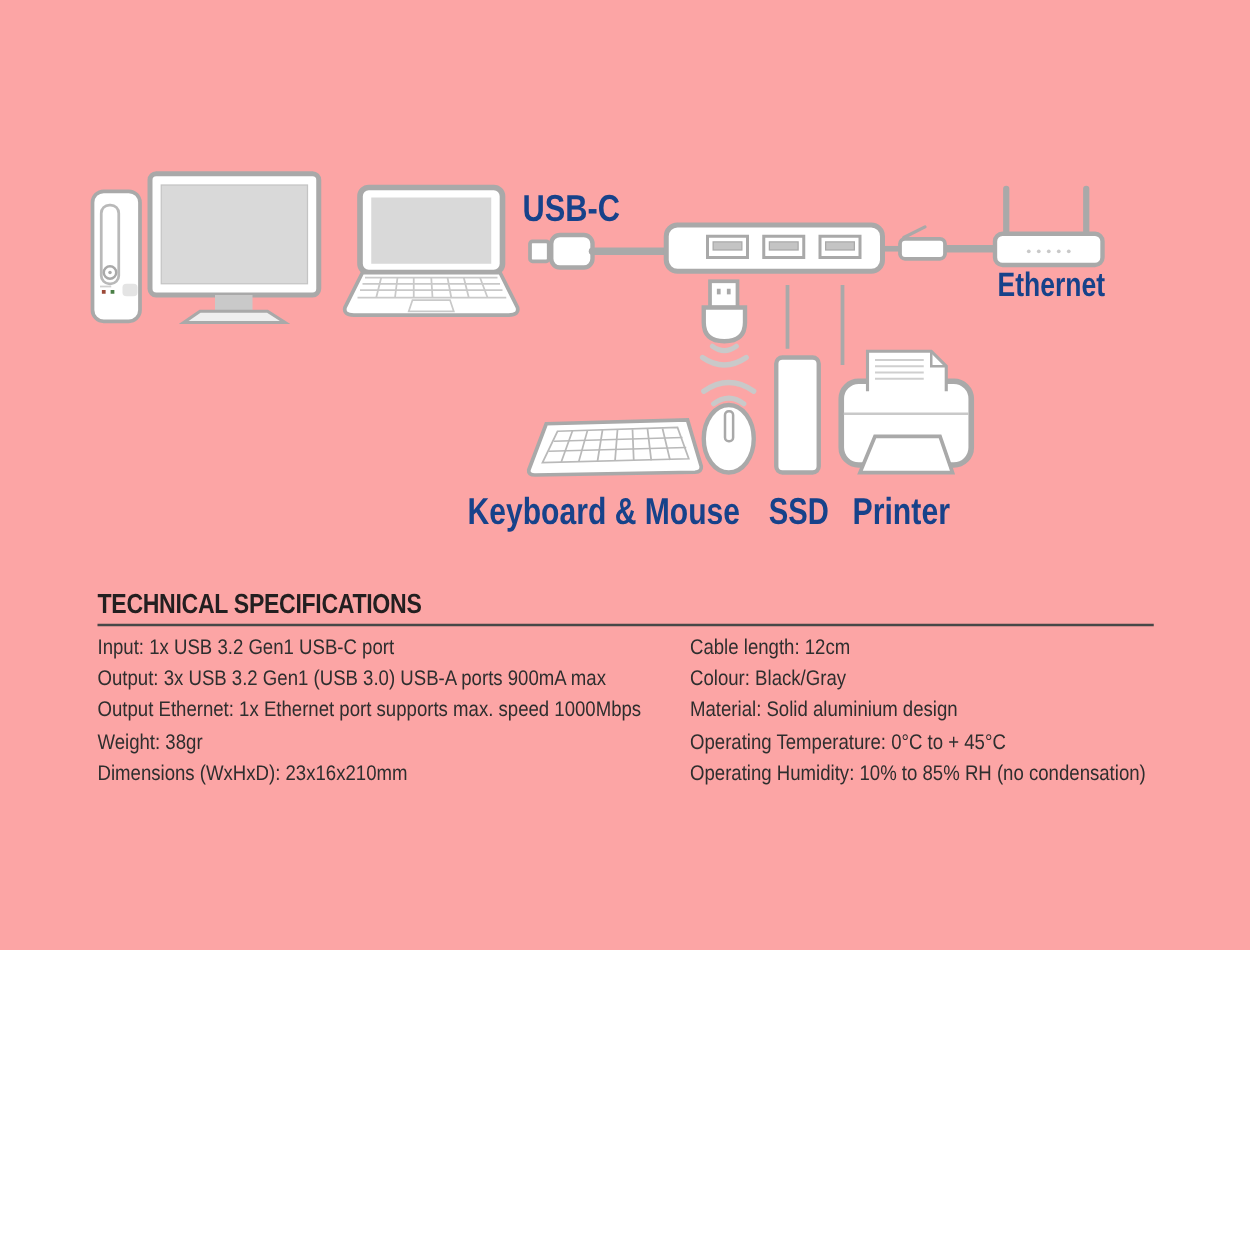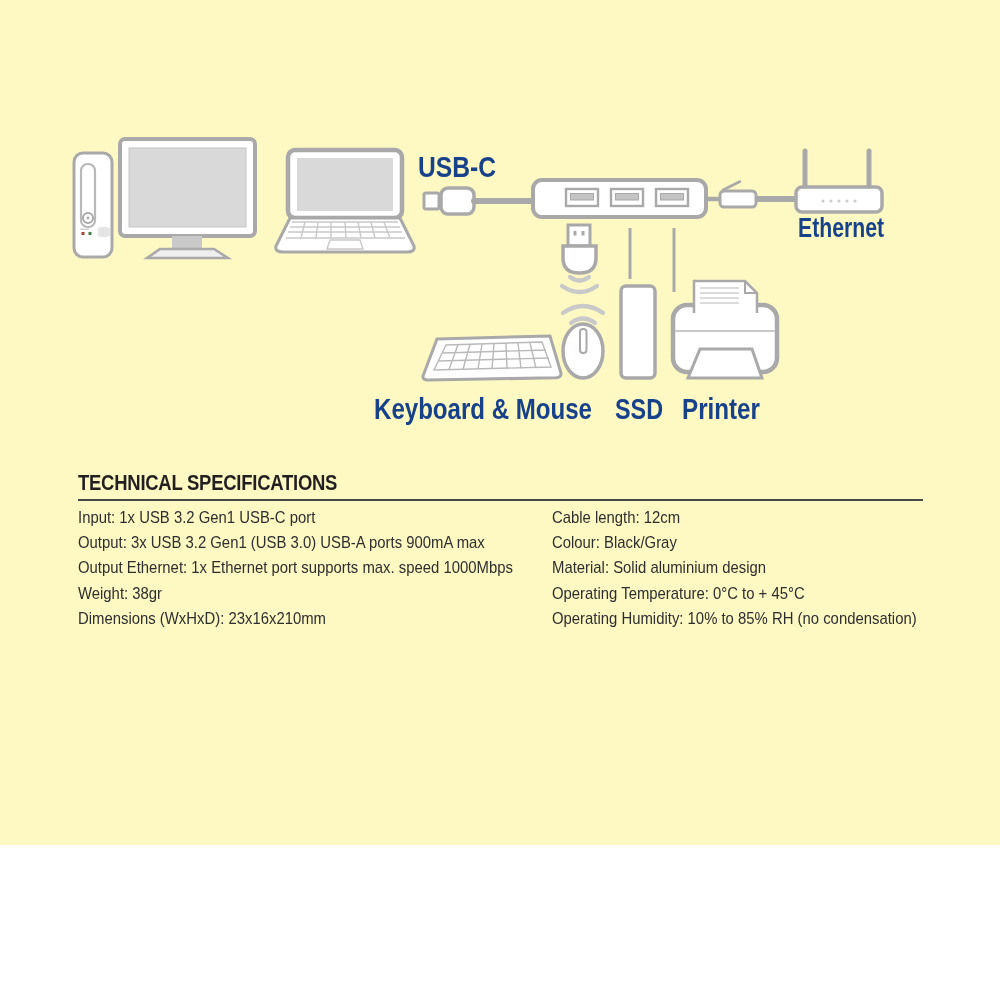--- a/index.html
+++ b/index.html
@@ -1,16 +1,16 @@
 <!DOCTYPE html>
 <html><head>
 <meta charset="utf-8">
 <style>
   html,body{margin:0;padding:0;background:#fff;}
-  #page{position:relative;width:1000px;height:845px;background:#fef9c3;overflow:hidden;
+  #page{position:relative;width:1000px;height:760px;background:#fca5a5;overflow:hidden;
         font-family:"Liberation Sans",sans-serif;}
   #diagram-svg{position:absolute;left:0;top:0;}
   .svg-label{font-family:"Liberation Sans",sans-serif;font-weight:bold;fill:#17428a;}
   #specs{position:absolute;left:0;top:0;width:1000px;}
   .specs-heading{position:absolute;left:78px;top:470px;font-size:22px;font-weight:bold;
         color:#231f20;letter-spacing:-0.3px;transform:scaleX(0.84);transform-origin:left top;
         white-space:nowrap;}
   .specs-rule{position:absolute;left:78px;top:499px;width:845px;height:2px;background:#474747;}
   .specs-col{position:absolute;top:505px;font-size:17px;line-height:25.2px;color:#2e2e2e;
         transform:scaleX(0.875);transform-origin:left top;white-space:nowrap;}

